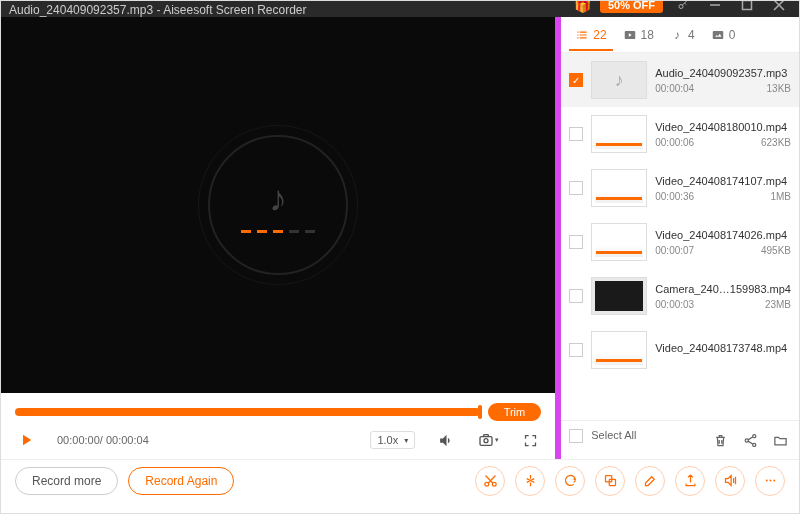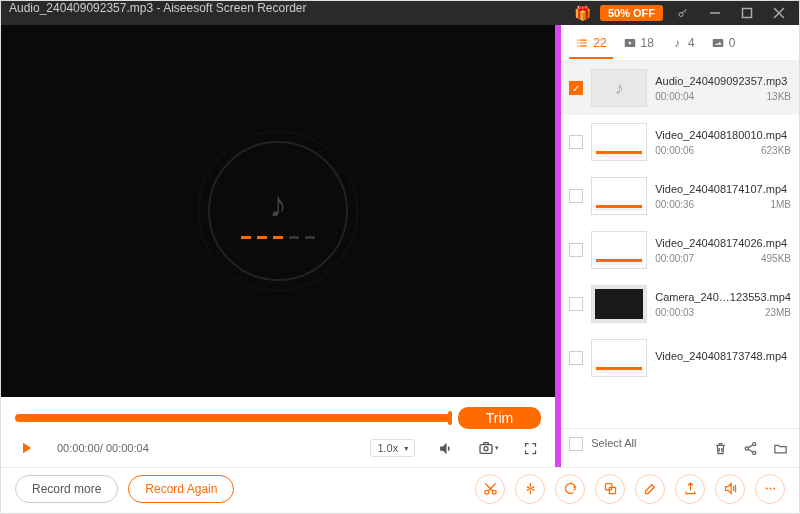--- a/index.html
+++ b/index.html
@@ -1,37 +1,37 @@
 <!DOCTYPE html>
 <html><head>
 <meta charset="utf-8">
 <style>
 *{margin:0;padding:0;box-sizing:border-box;font-family:"Segoe UI",Arial,sans-serif}
 body{width:800px;height:514px;background:#fff;overflow:hidden;border:1px solid #ddd}
-.titlebar{height:24px;background:#2a2a2a;display:flex;align-items:flex-start;padding:0 8px;color:#ccc;font-size:12px}
+.titlebar{height:16px;background:#2a2a2a;display:flex;align-items:flex-end;padding:0 8px;color:#ccc;font-size:12px}
 .titlebar-title{flex:1}
 .titlebar-right{display:flex;align-items:center;gap:8px}
 .gift{width:18px;height:18px;display:flex;align-items:center;justify-content:center;color:#ffb700;font-size:14px}
 .discount{background:#ff6b00;color:#fff;padding:2px 8px;border-radius:3px;font-size:11px;font-weight:bold}
 .win-btn{width:24px;height:24px;display:flex;align-items:center;justify-content:center;cursor:pointer;color:#aaa}
 .win-btn svg{width:12px;height:12px}
 .main{display:flex;height:442px}
 .left{width:556px;display:flex;flex-direction:column}
 .preview{flex:1;background:#0a0a0a;display:flex;align-items:center;justify-content:center;position:relative}
 .audio-viz{width:140px;height:140px;border:2px solid #222;border-radius:50%;display:flex;align-items:center;justify-content:center;flex-direction:column;position:relative}
 .audio-viz::before{content:"";position:absolute;inset:-12px;border:1px solid #161616;border-radius:50%}
 .note{color:#444;font-size:36px;margin-bottom:10px}
 .dashes{display:flex;gap:6px}
 .dash{width:10px;height:3px;background:#ff6b00}
 .dash.off{background:#333}
 .controls{padding:10px 14px 8px;background:#fff}
 .progress-row{display:flex;align-items:center;gap:8px;margin-bottom:8px}
 .progress{flex:1;height:8px;background:#ff6b00;border-radius:4px;position:relative}
 .progress-handle{position:absolute;right:-2px;top:-3px;width:4px;height:14px;background:#ff6b00;border-radius:2px}
-.trim-btn{background:#ff6b00;color:#fff;padding:3px 28px;border-radius:10px;font-size:14px;cursor:pointer}
+.trim-btn{background:#ff6b00;color:#fff;padding:3px 16px;border-radius:10px;font-size:11px;cursor:pointer}
 .play-row{display:flex;align-items:center;gap:20px;font-size:12px;color:#555}
 .play-btn{width:22px;height:22px;display:flex;align-items:center;justify-content:center;color:#ff6b00;cursor:pointer}
 .time{font-size:11px;color:#666}
 .play-spacer{flex:1}
 .speed{display:flex;align-items:center;gap:2px;border:1px solid #ddd;padding:2px 6px;border-radius:3px;font-size:11px;cursor:pointer}
 .ctrl-icon{width:22px;height:22px;display:flex;align-items:center;justify-content:center;color:#555;cursor:pointer}
 .right{flex:1;border-left:6px solid #d946ef;display:flex;flex-direction:column;background:#fff}
 .tabs{display:flex;height:36px;align-items:center;padding:0 8px;gap:4px;border-bottom:1px solid #eee}
 .tab{display:flex;align-items:center;gap:4px;padding:4px 6px;font-size:12px;color:#777;cursor:pointer}
 .tab.active{color:#ff6b00;position:relative}
@@ -236,21 +236,21 @@
               <span>495KB</span>
             </div>
           </div>
       </div>
       <div class="item">
         <div class="chk"></div>
         <div class="thumb">
             <div class="thumb-dark"></div>
           </div>
         <div class="item-info">
-            <div class="item-name">Camera_240…123553.mp4</div>
+            <div class="item-name">Camera_240…159983.mp4</div>
             <div class="item-meta">
               <span>00:00:03</span>
               <span>23MB</span>
             </div>
           </div>
       </div>
       <div class="item">
         <div class="chk"></div>
         <div class="thumb video">
             <div class="thumb-content"></div>

